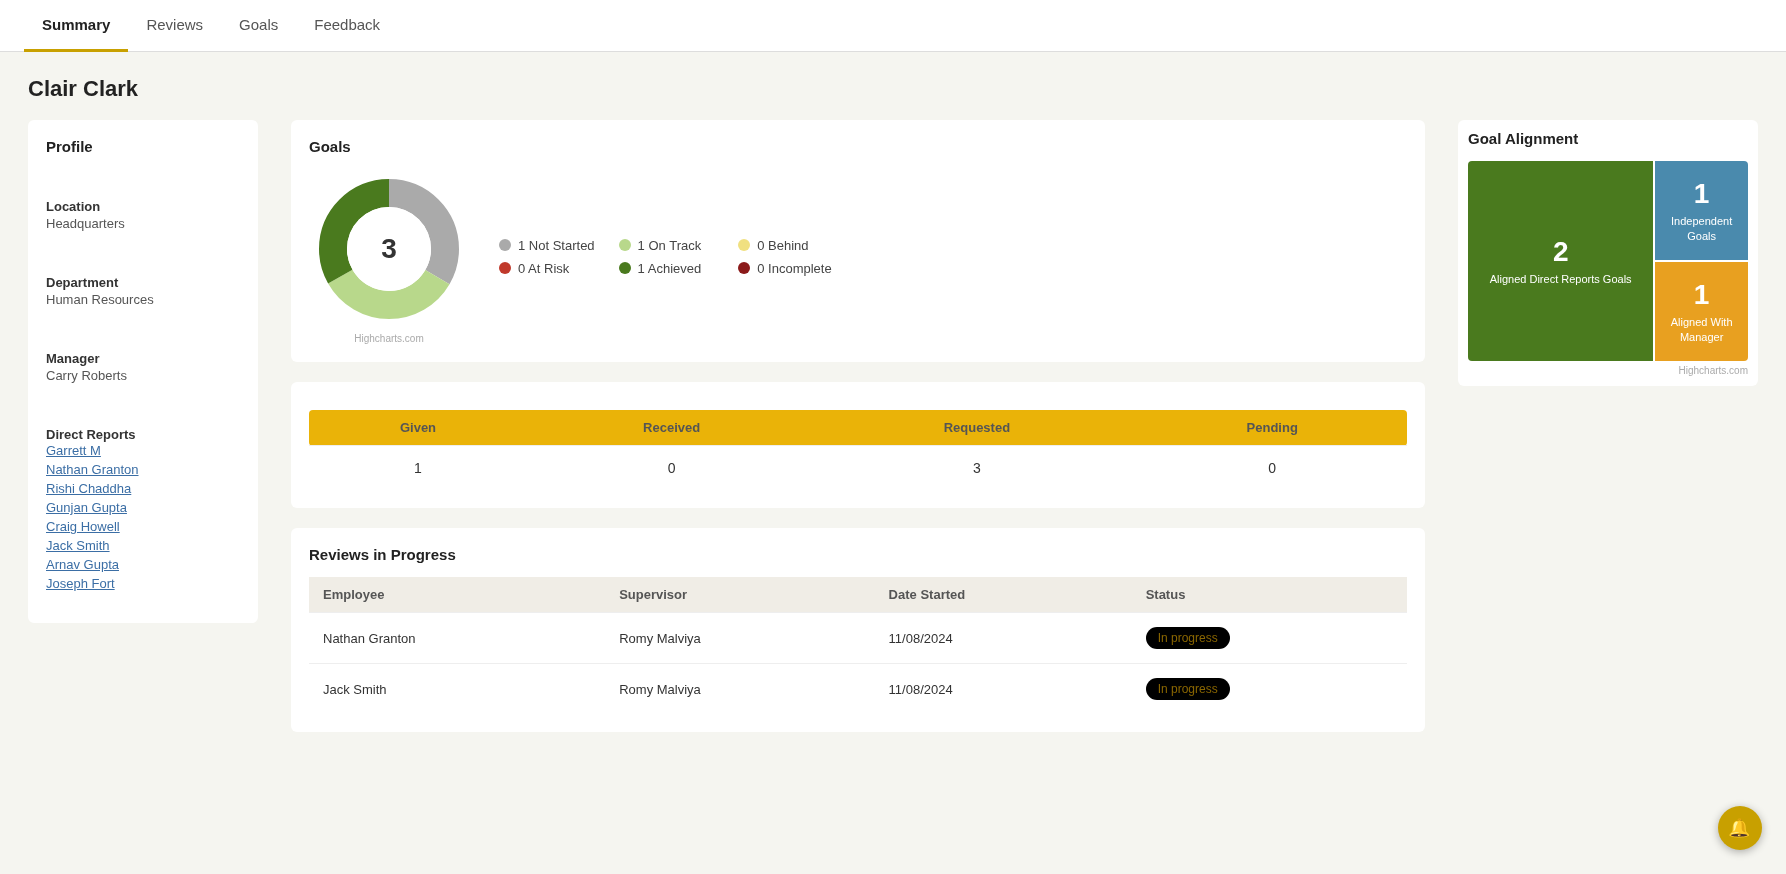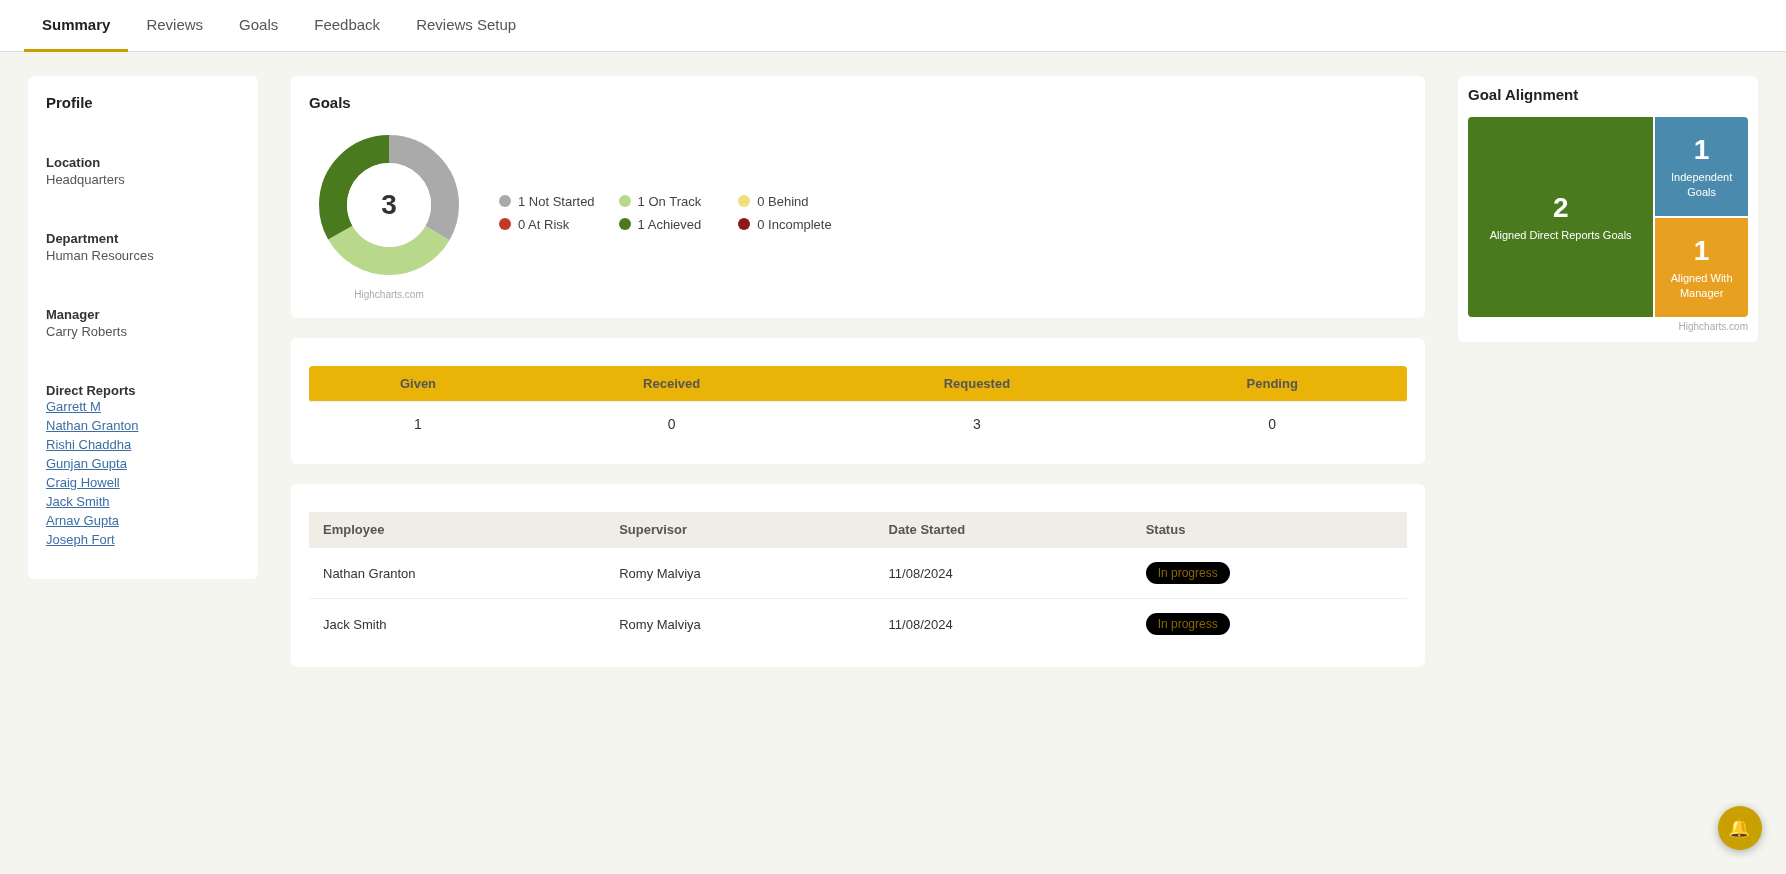--- a/index.html
+++ b/index.html
@@ -74,24 +74,24 @@
     .donut-svg { transform: rotate(-90deg); }
   </style>
 </head>
 <body>
 
 <nav class="nav-bar">
   <div class="nav-tab active">Summary</div>
   <div class="nav-tab">Reviews</div>
   <div class="nav-tab">Goals</div>
   <div class="nav-tab">Feedback</div>
-  <div class="nav-tab">Reviews Setup</div>
 </nav>
 
 <div class="main-content">
+  <div class="page-title">Clair Clark</div>
 
   <div class="layout">
 
     <div class="left-panel">
       <div class="profile-section">
         <div class="section-title">Profile</div>
 
         <div class="profile-field">
           <div class="profile-label">Location</div>
           <div class="profile-value">Headquarters</div>
@@ -188,20 +188,21 @@
                 <td>1</td>
                 <td>0</td>
                 <td>3</td>
                 <td>0</td>
               </tr>
           </tbody>
         </table>
       </div>
 
       <div class="reviews-card">
+        <div class="section-title">Reviews in Progress</div>
         <table class="reviews-table">
           <thead>
             <tr id="reviews-header">
                 <th>Employee</th>
                 <th>Supervisor</th>
                 <th>Date Started</th>
                 <th>Status</th>
               </tr>
           </thead>
           <tbody id="reviews-body">

